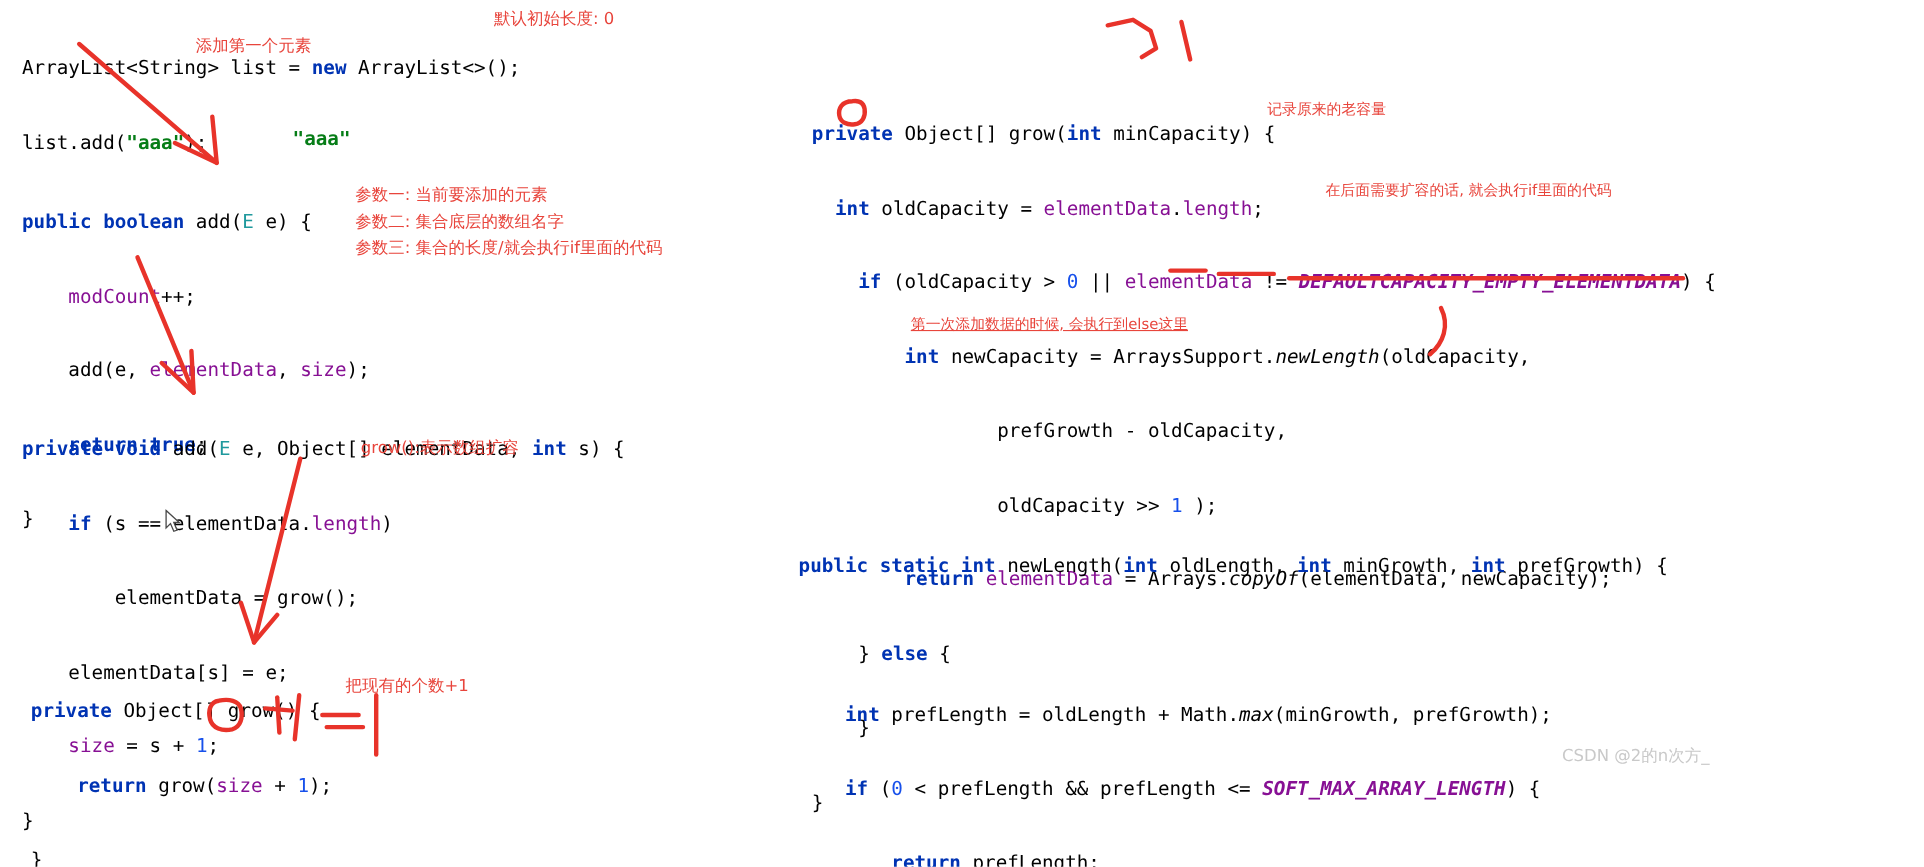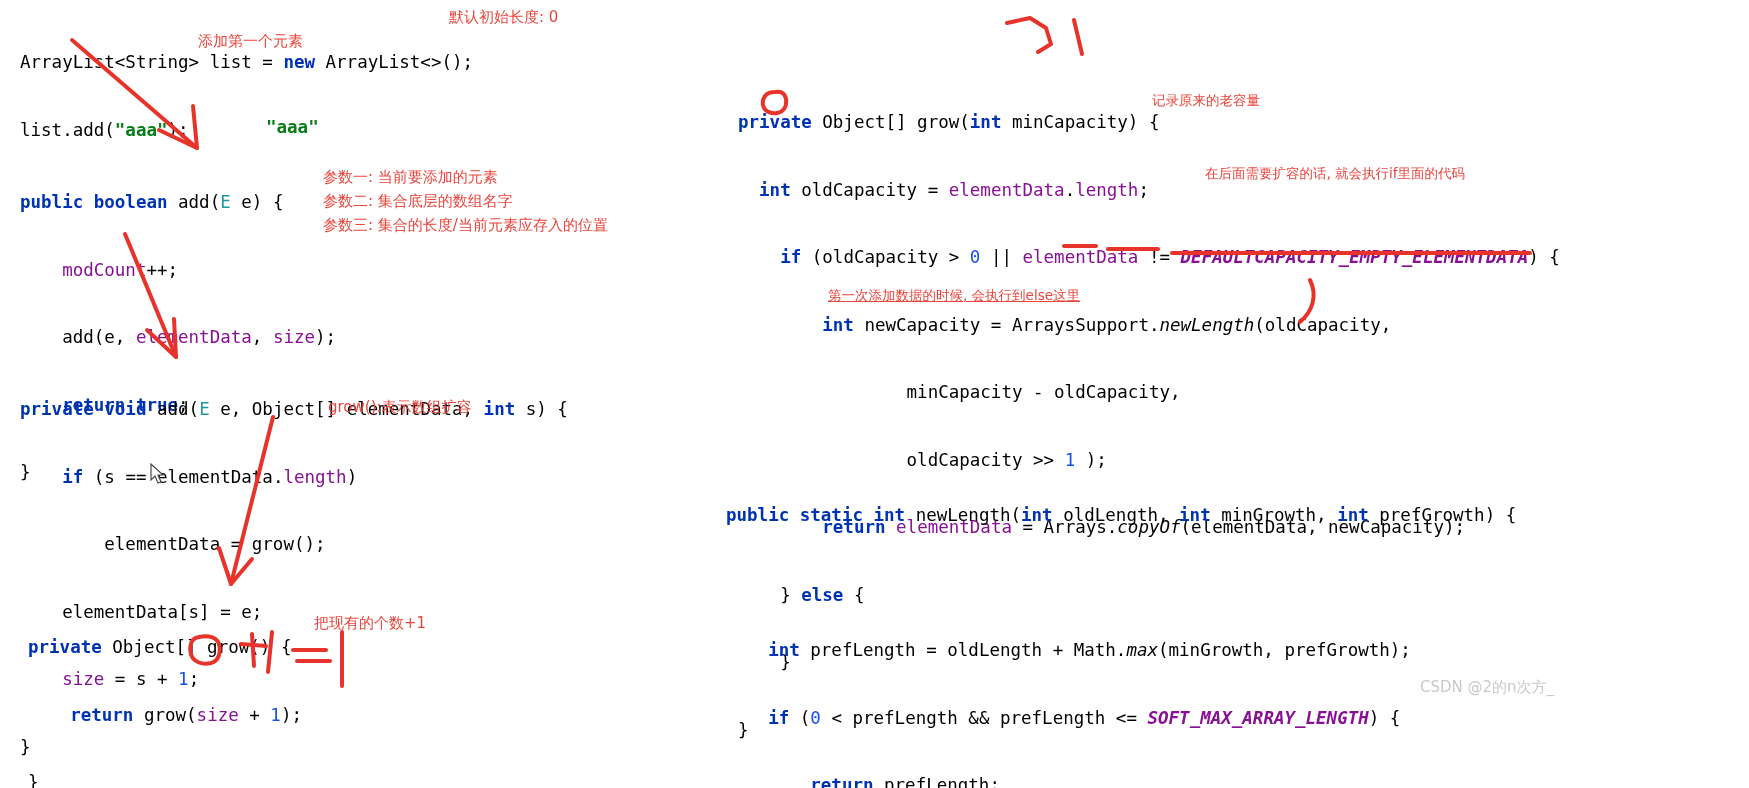--- a/index.html
+++ b/index.html
@@ -61,21 +61,21 @@
 <div class="code" style="left:20px; top:146px;">
   <div><span class="kw">public boolean</span><span class="typ"> add(</span><span class="gen">E</span><span class="typ"> e) {</span></div>
   <div><span class="typ">    </span><span class="fld">modCount</span><span class="typ">++;</span></div>
   <div><span class="typ">    add(e, </span><span class="fld">elementData</span><span class="typ">, </span><span class="fld">size</span><span class="typ">);</span></div>
   <div><span class="typ">    </span><span class="kw">return true</span><span class="typ">;</span></div>
   <div><span class="typ">}</span></div>
 </div>
 
 <div class="ann" style="left:323px; top:168px;">参数一: 当前要添加的元素</div>
 <div class="ann" style="left:323px; top:192px;">参数二: 集合底层的数组名字</div>
-<div class="ann" style="left:323px; top:216px;">参数三: 集合的长度/当前元素应存入的位置</div>
+<div class="ann" style="left:323px; top:216px;">参数三: 集合的长度/就会执行if里面的代码</div>
 
 <div class="code" style="left:20px; top:353px;">
   <div><span class="kw">private void</span><span class="typ"> add(</span><span class="gen">E</span><span class="typ"> e, Object[] elementData, </span><span class="kw">int</span><span class="typ"> s) {</span></div>
   <div><span class="typ">    </span><span class="kw">if</span><span class="typ"> (s == elementData.</span><span class="fld">length</span><span class="typ">)</span></div>
   <div><span class="typ">        elementData = grow();</span></div>
   <div><span class="typ">    elementData[s] = e;</span></div>
   <div><span class="typ">    </span><span class="fld">size</span><span class="typ"> = s + </span><span class="num">1</span><span class="typ">;</span></div>
   <div><span class="typ">}</span></div>
 </div>
 
@@ -87,21 +87,21 @@
   <div><span class="typ">}</span></div>
 </div>
 
 <div class="ann" style="left:296px; top:614px;margin-left:18px;">把现有的个数+1</div>
 
 <div class="code" style="left:738px; top:66px;">
   <div><span class="kw">private</span><span class="typ"> Object[] grow(</span><span class="kw">int</span><span class="typ"> minCapacity) {</span></div>
   <div><span class="typ">  </span><span class="kw">int</span><span class="typ"> oldCapacity = </span><span class="fld">elementData</span><span class="typ">.</span><span class="fld">length</span><span class="typ">;</span></div>
   <div><span class="typ">    </span><span class="kw">if</span><span class="typ"> (oldCapacity &gt; </span><span class="num">0</span><span class="typ"> || </span><span class="fld">elementData</span><span class="typ"> != </span><span class="ital">DEFAULTCAPACITY_EMPTY_ELEMENTDATA</span><span class="typ">) {</span></div>
   <div><span class="typ">        </span><span class="kw">int</span><span class="typ"> newCapacity = ArraysSupport.</span><span class="italb">newLength</span><span class="typ">(oldCapacity,</span></div>
-  <div><span class="typ">                minCapacity - oldCapacity,</span></div>
+  <div><span class="typ">                prefGrowth - oldCapacity,</span></div>
   <div><span class="typ">                oldCapacity &gt;&gt; </span><span class="num">1</span><span class="typ"> );</span></div>
   <div><span class="typ">        </span><span class="kw">return</span><span class="typ"> </span><span class="fld">elementData</span><span class="typ"> = Arrays.</span><span class="italb">copyOf</span><span class="typ">(elementData, newCapacity);</span></div>
   <div><span class="typ">    } </span><span class="kw">else</span><span class="typ"> {</span></div>
   <div><span class="typ">    }</span></div>
   <div><span class="typ">}</span></div>
 </div>
 
 <div class="ann ann-sm" style="left:1152px; top:91px;">记录原来的老容量</div>
 <div class="ann ann-sm" style="left:1205px; top:164px;">在后面需要扩容的话, 就会执行if里面的代码</div>
 <div class="ann ann-sm" style="left:828px; top:286px;text-decoration:underline;">第一次添加数据的时候, 会执行到else这里</div>
@@ -112,21 +112,21 @@
   <div><span class="typ">    </span><span class="kw">int</span><span class="typ"> prefLength = oldLength + Math.</span><span class="italb">max</span><span class="typ">(minGrowth, prefGrowth);</span></div>
   <div><span class="typ">    </span><span class="kw">if</span><span class="typ"> (</span><span class="num">0</span><span class="typ"> &lt; prefLength &amp;&amp; prefLength &lt;= </span><span class="ital">SOFT_MAX_ARRAY_LENGTH</span><span class="typ">) {</span></div>
   <div><span class="typ">        </span><span class="kw">return</span><span class="typ"> prefLength;</span></div>
   
   
   
   
 </div>
 
 <div class="ann" style="left:449px; top:8px;">默认初始长度: 0</div>
-<div class="ann" style="left:178px; top:32px;margin-left:20px;">添加第一个元素</div>
+<div class="ann" style="left:178px; top:32px;">添加第一个元素</div>
 
 <svg class="overlay" viewBox="0 0 1749 788" xmlns="http://www.w3.org/2000/svg">
   <g stroke="#e8332a" fill="none" stroke-width="4" stroke-linecap="round" stroke-linejoin="round">
 
     <path d="M72,40 L197,148"></path>
     <path d="M197,148 L159,130 M197,148 L193,106"></path>
 
     <path d="M125,234 L176,357"></path>
     <path d="M176,357 L147,330 M176,357 L174,319"></path>
 

